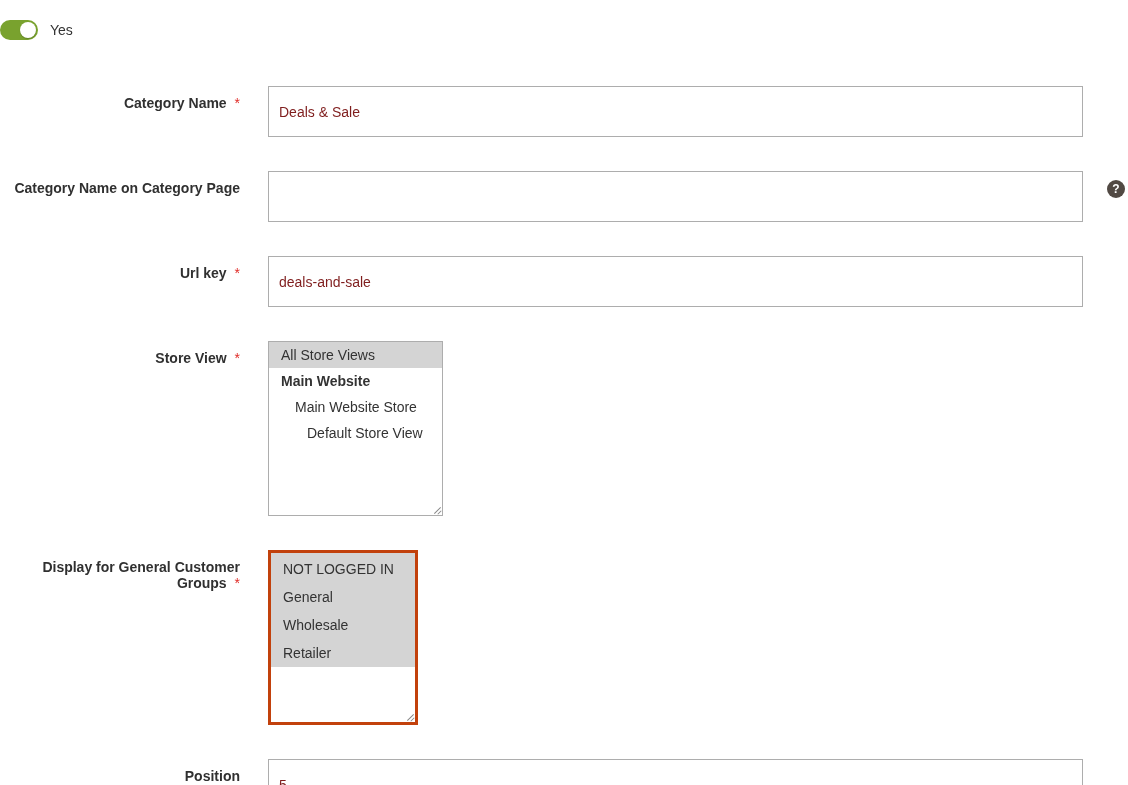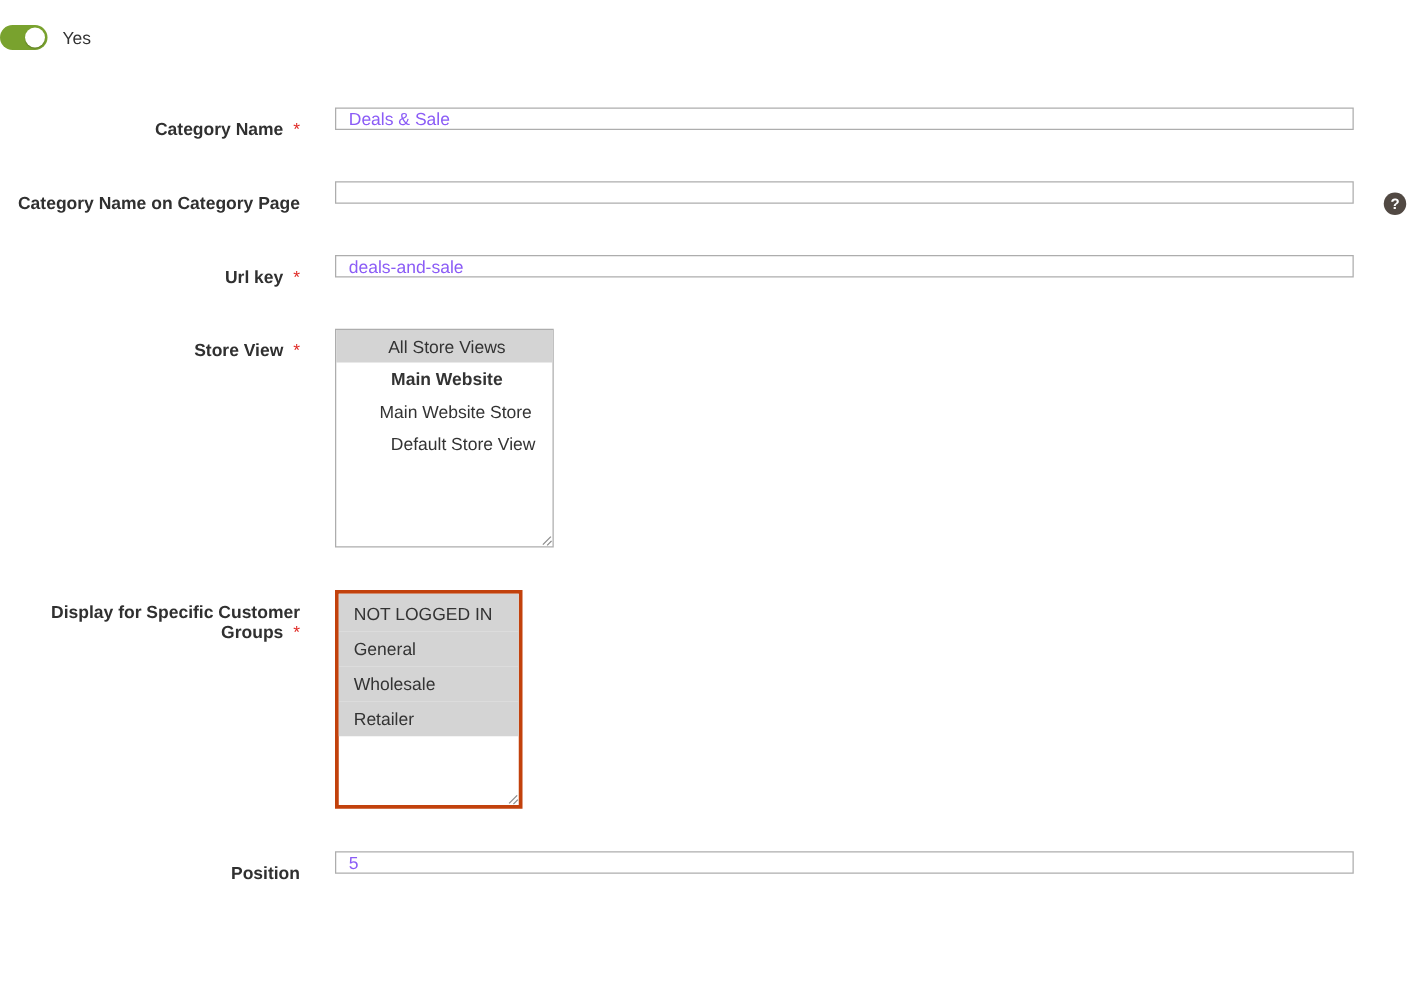--- a/index.html
+++ b/index.html
@@ -33,25 +33,25 @@
       font-weight: 400;
     }
     .field-col {
       flex: 1;
       display: flex;
       align-items: center;
       position: relative;
     }
     .text-input {
       width: 815px;
-      height: 18px;
+      height: 51px;
       border: 1px solid #adadad;
       padding: 0 10px;
       font-size: 14px;
-      color: #8b5cf6;
+      color: #7f1d1d;
       font-family: inherit;
     }
 
     
     .toggle-wrap { display: flex; align-items: center; }
     .toggle {
       width: 38px;
       height: 20px;
       border-radius: 20px;
       background: #79a22e;
@@ -78,21 +78,20 @@
       top: 9px;
     }
 
     
     .store-view-box {
       width: 175px;
       border: 1px solid #adadad;
       background: #fff;
       min-height: 175px;
       position: relative;
-      text-align: center;
     }
     .sv-item { padding: 5px 8px 5px 12px; font-size: 14px; cursor: pointer; }
     .sv-item.selected { background: #d4d4d4; }
     .sv-item.bold { font-weight: 700; padding-left: 12px; }
     .sv-item.indent1 { padding-left: 26px; font-weight: 400; }
     .sv-item.indent2 { padding-left: 38px; font-weight: 400; }
     .resize-handle-sv {
       position: absolute; bottom: 1px; right: 1px;
       width: 10px; height: 10px;
     }
@@ -172,21 +171,21 @@
       <div class="sv-item bold">Main Website</div>
       <div class="sv-item indent1">Main Website Store</div>
       <div class="sv-item indent2">Default Store View</div>
       <div class="resize-handle-sv"></div>
     </div>
   </div>
 </div>
 
 <div class="form-row">
   <div class="label-col">
-    <span>Display for Specific Customer Groups</span>
+    <span>Display for General Customer Groups</span>
     <span class="req">*</span>
   </div>
   <div class="field-col">
     <div class="cg-box">
       <div class="cg-item">NOT LOGGED IN</div>
       <div class="cg-item">General</div>
       <div class="cg-item">Wholesale</div>
       <div class="cg-item">Retailer</div>
       <div class="resize-handle-sv"></div>
     </div>

